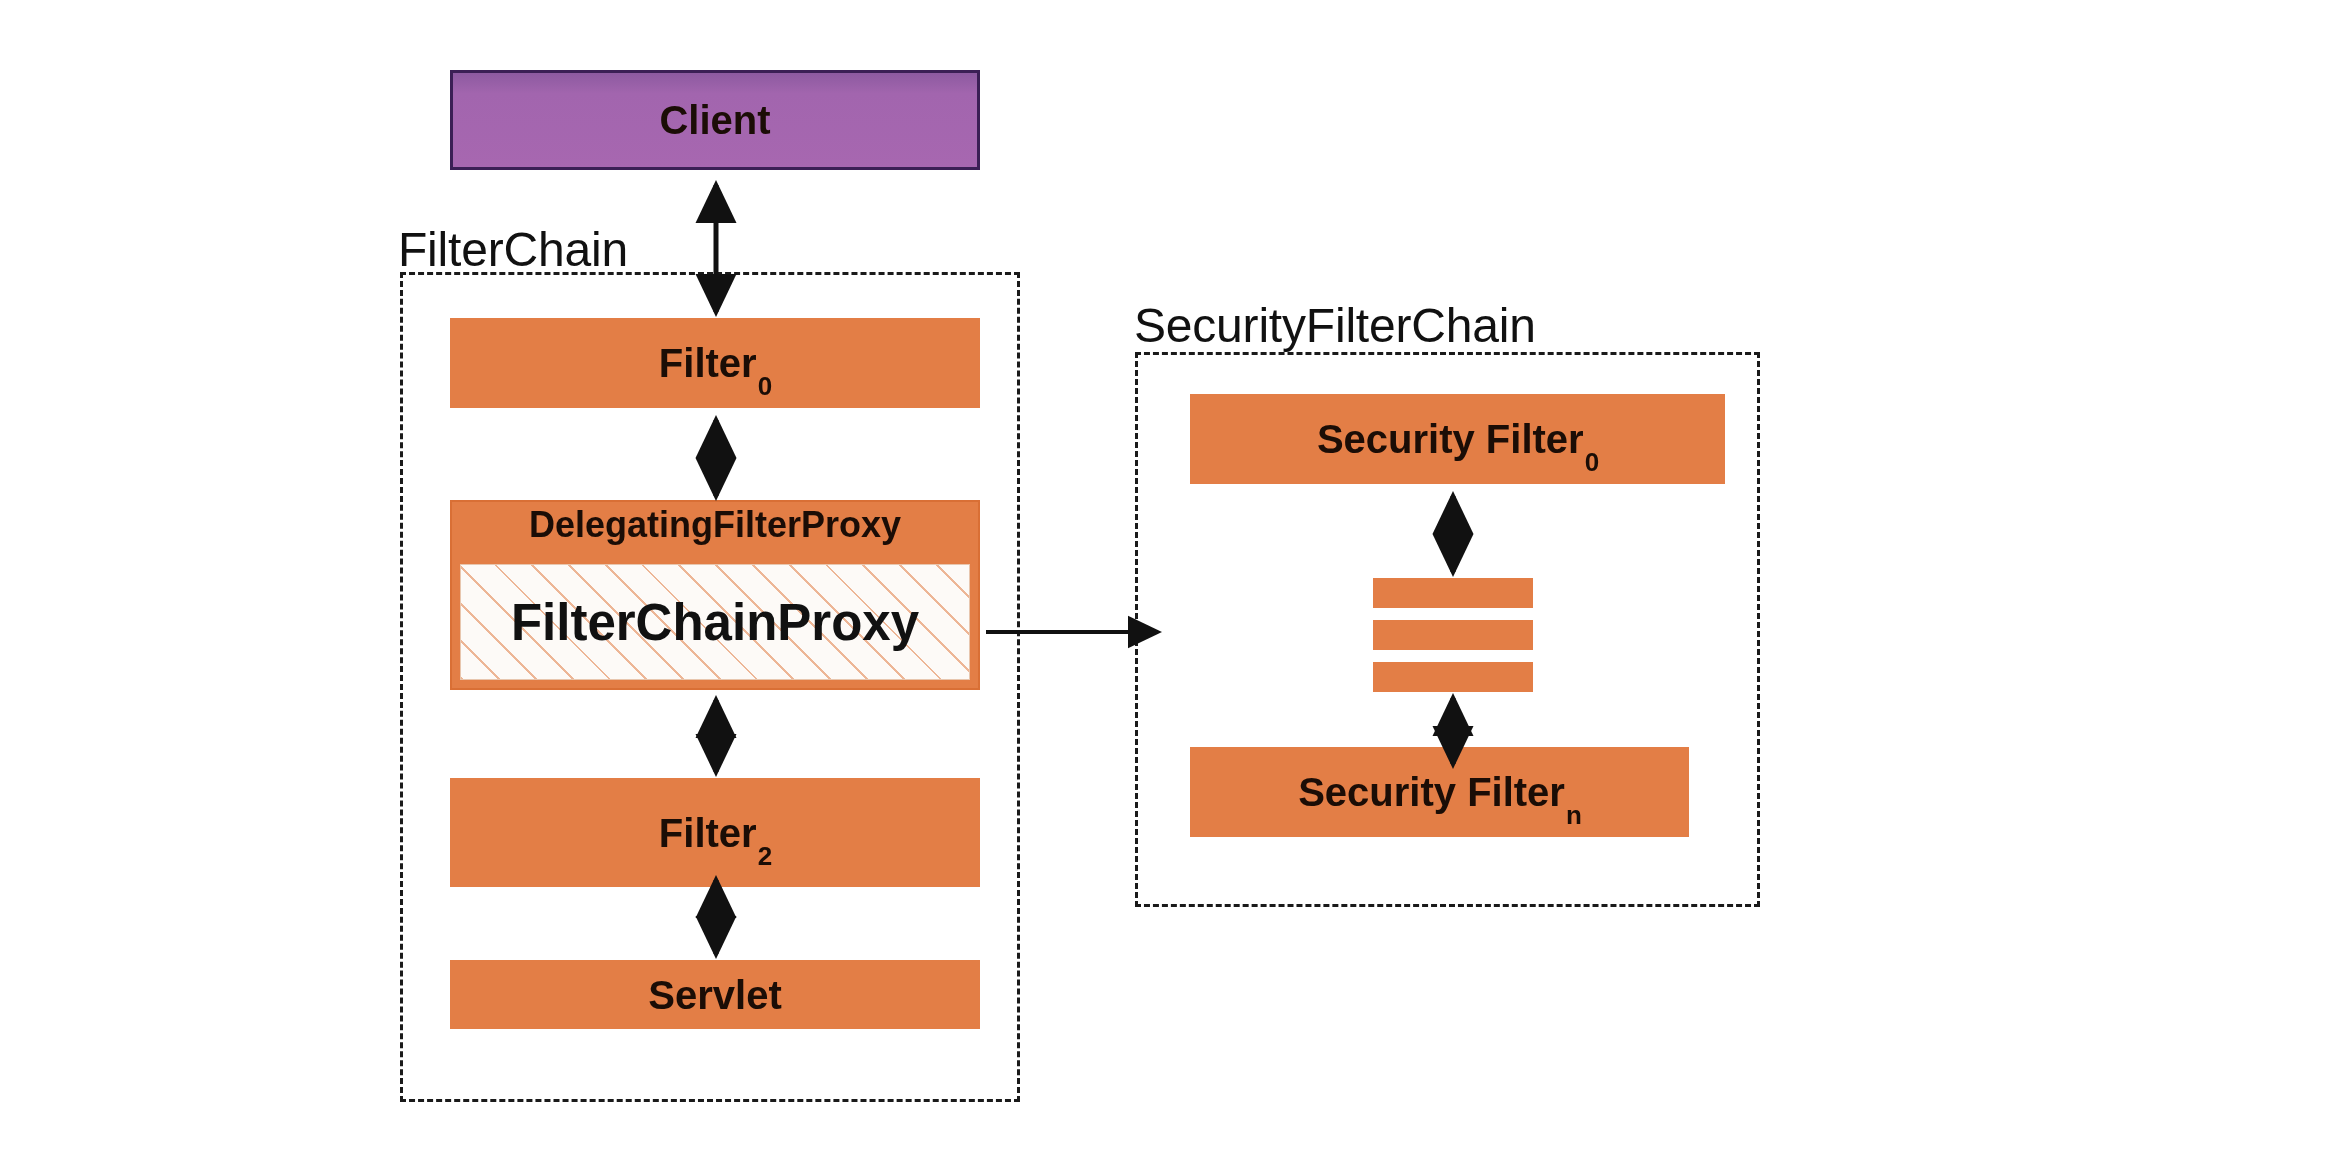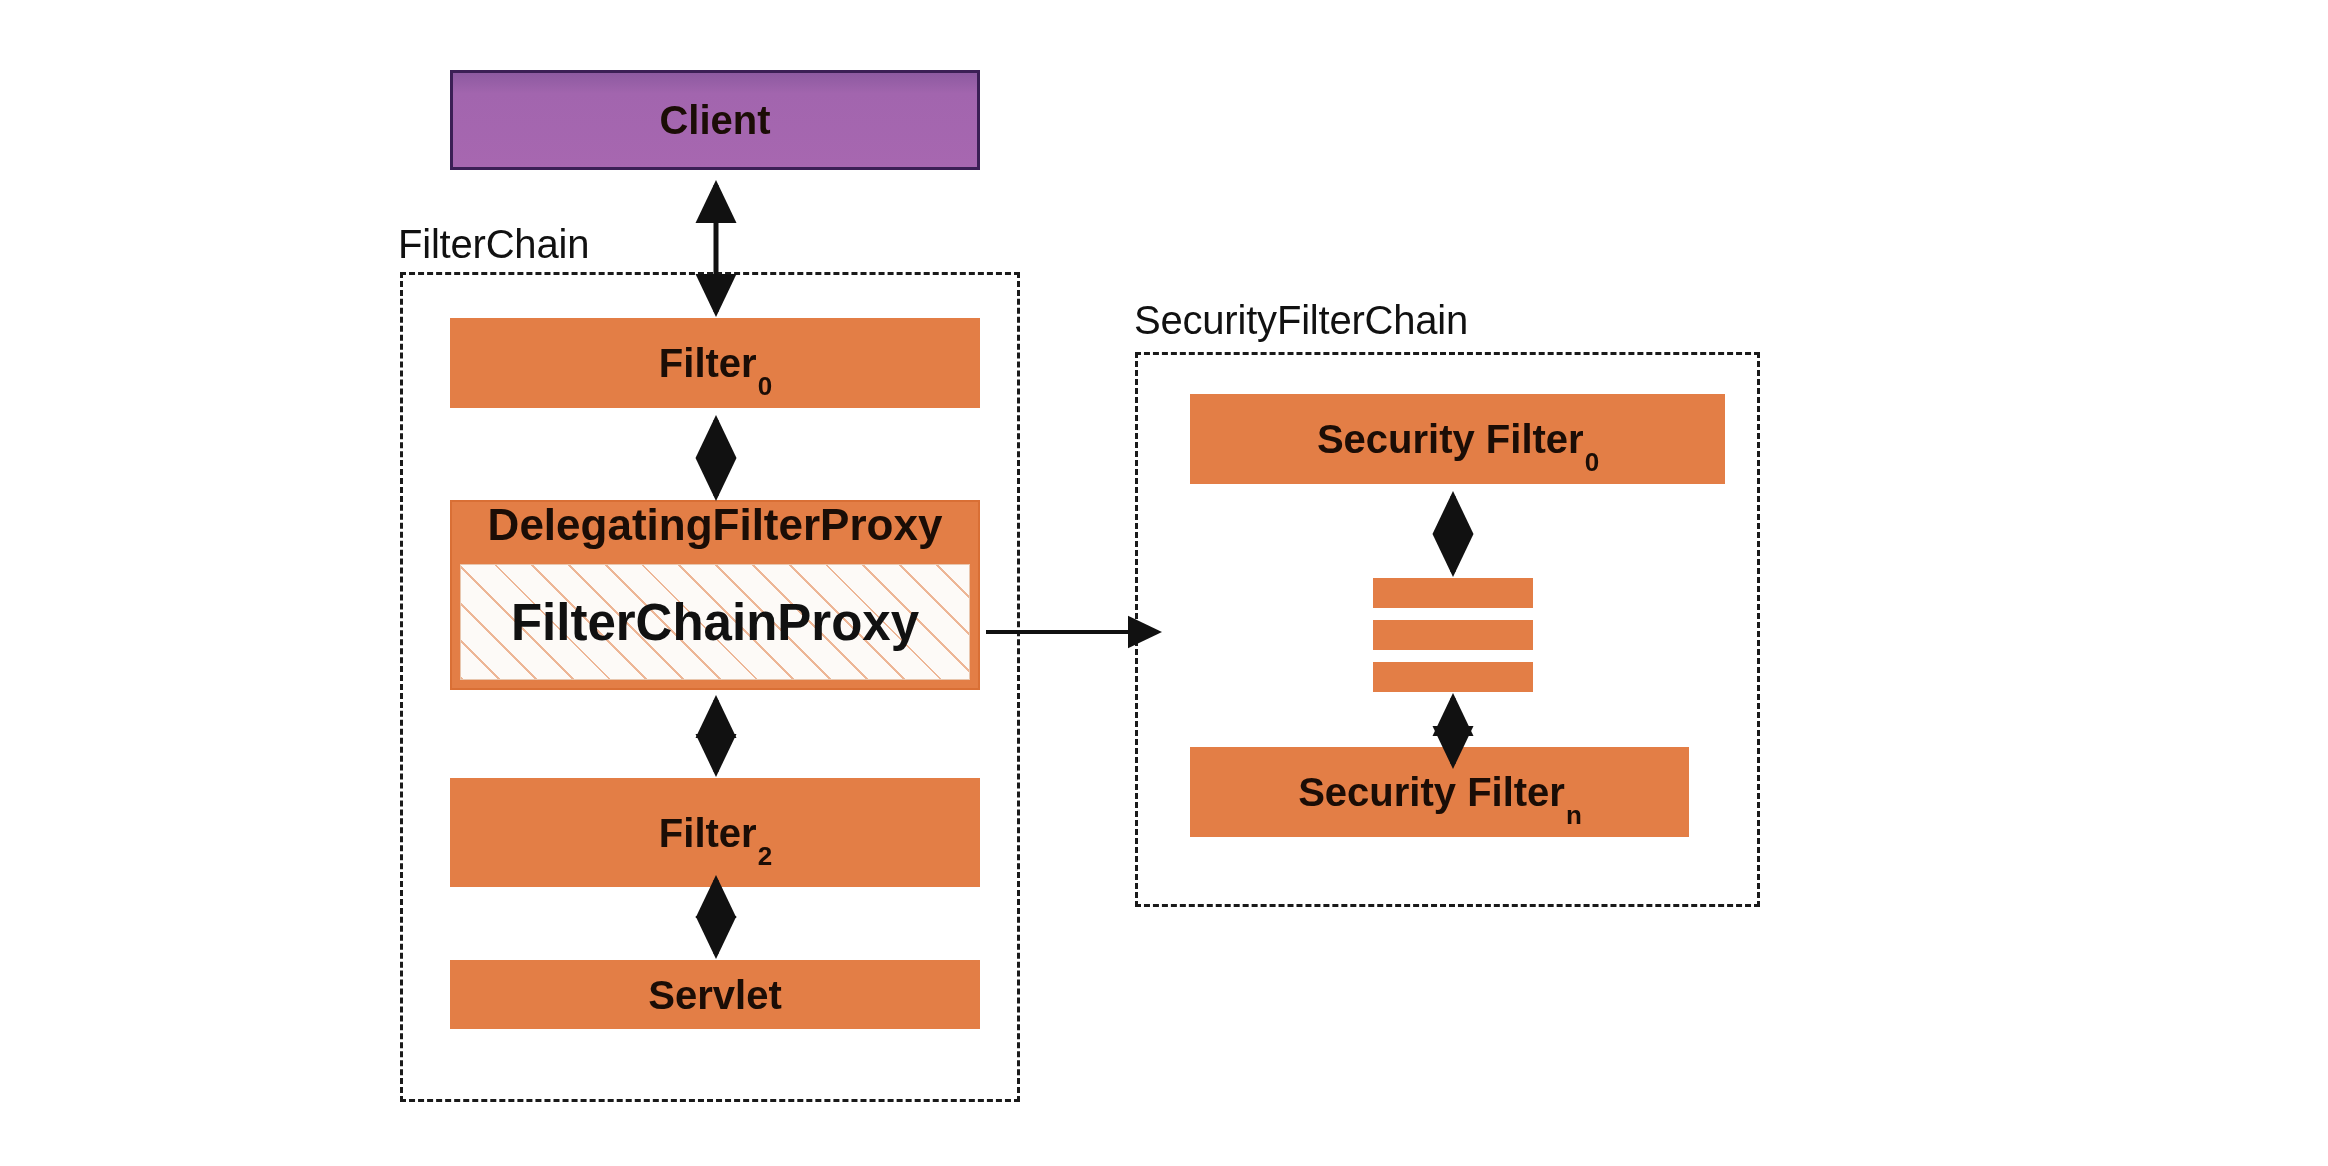--- a/index.html
+++ b/index.html
@@ -21,21 +21,21 @@
   
   .group-box {
     position: absolute;
     border: 3px dashed #1a1a1a;
     background: transparent;
     box-sizing: border-box;
   }
   .group-label {
     position: absolute;
     font-family: "Liberation Sans", sans-serif;
-    font-size: 40px;
+    font-size: 48px;
     font-weight: 400;
     color: #111111;
     white-space: nowrap;
     letter-spacing: -0.2px;
   }
 
   
   .node {
     position: absolute;
     box-sizing: border-box;
@@ -100,21 +100,21 @@
   .composite-title {
     position: absolute;
     left: 0;
     top: 0;
     width: 100%;
     height: 46px;
     display: flex;
     align-items: center;
     justify-content: center;
     font-family: "Liberation Sans", sans-serif;
-    font-size: 44px;
+    font-size: 36px;
     font-weight: bold;
     color: #1b0d06;
     white-space: nowrap;
   }
   .composite-inner {
     position: absolute;
     left: 8px;
     top: 62px;
     right: 8px;
     bottom: 8px;

